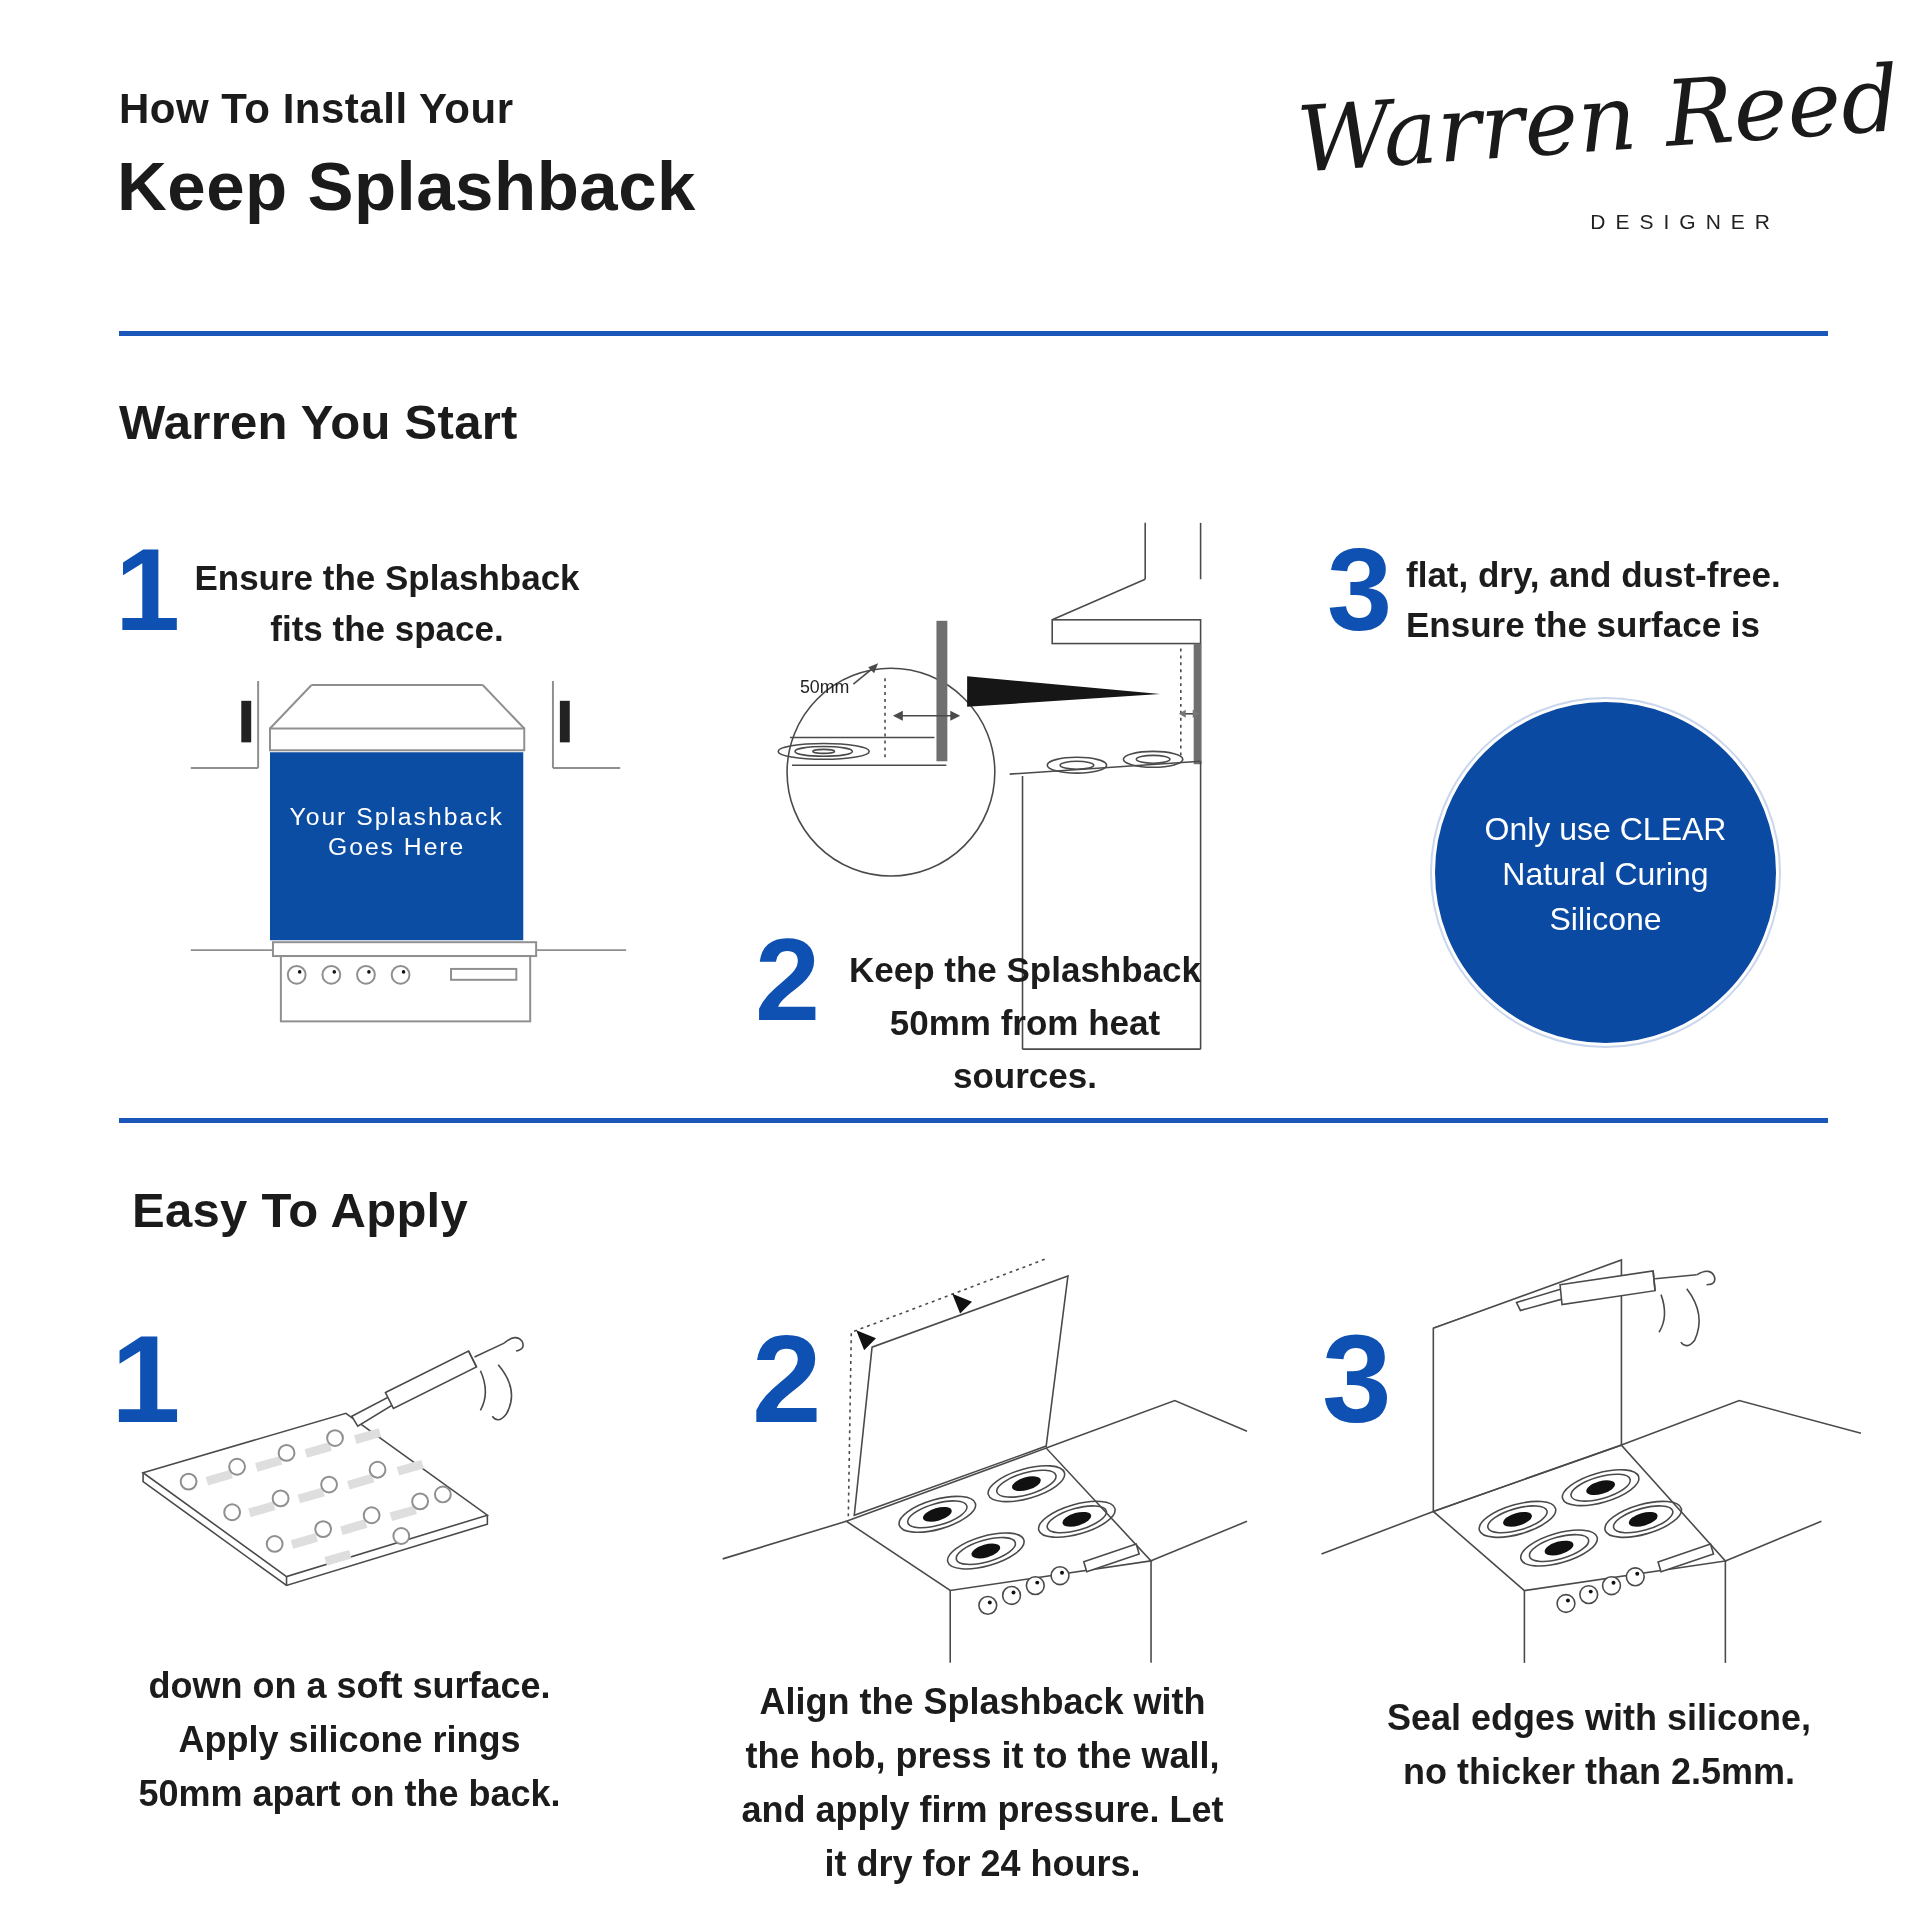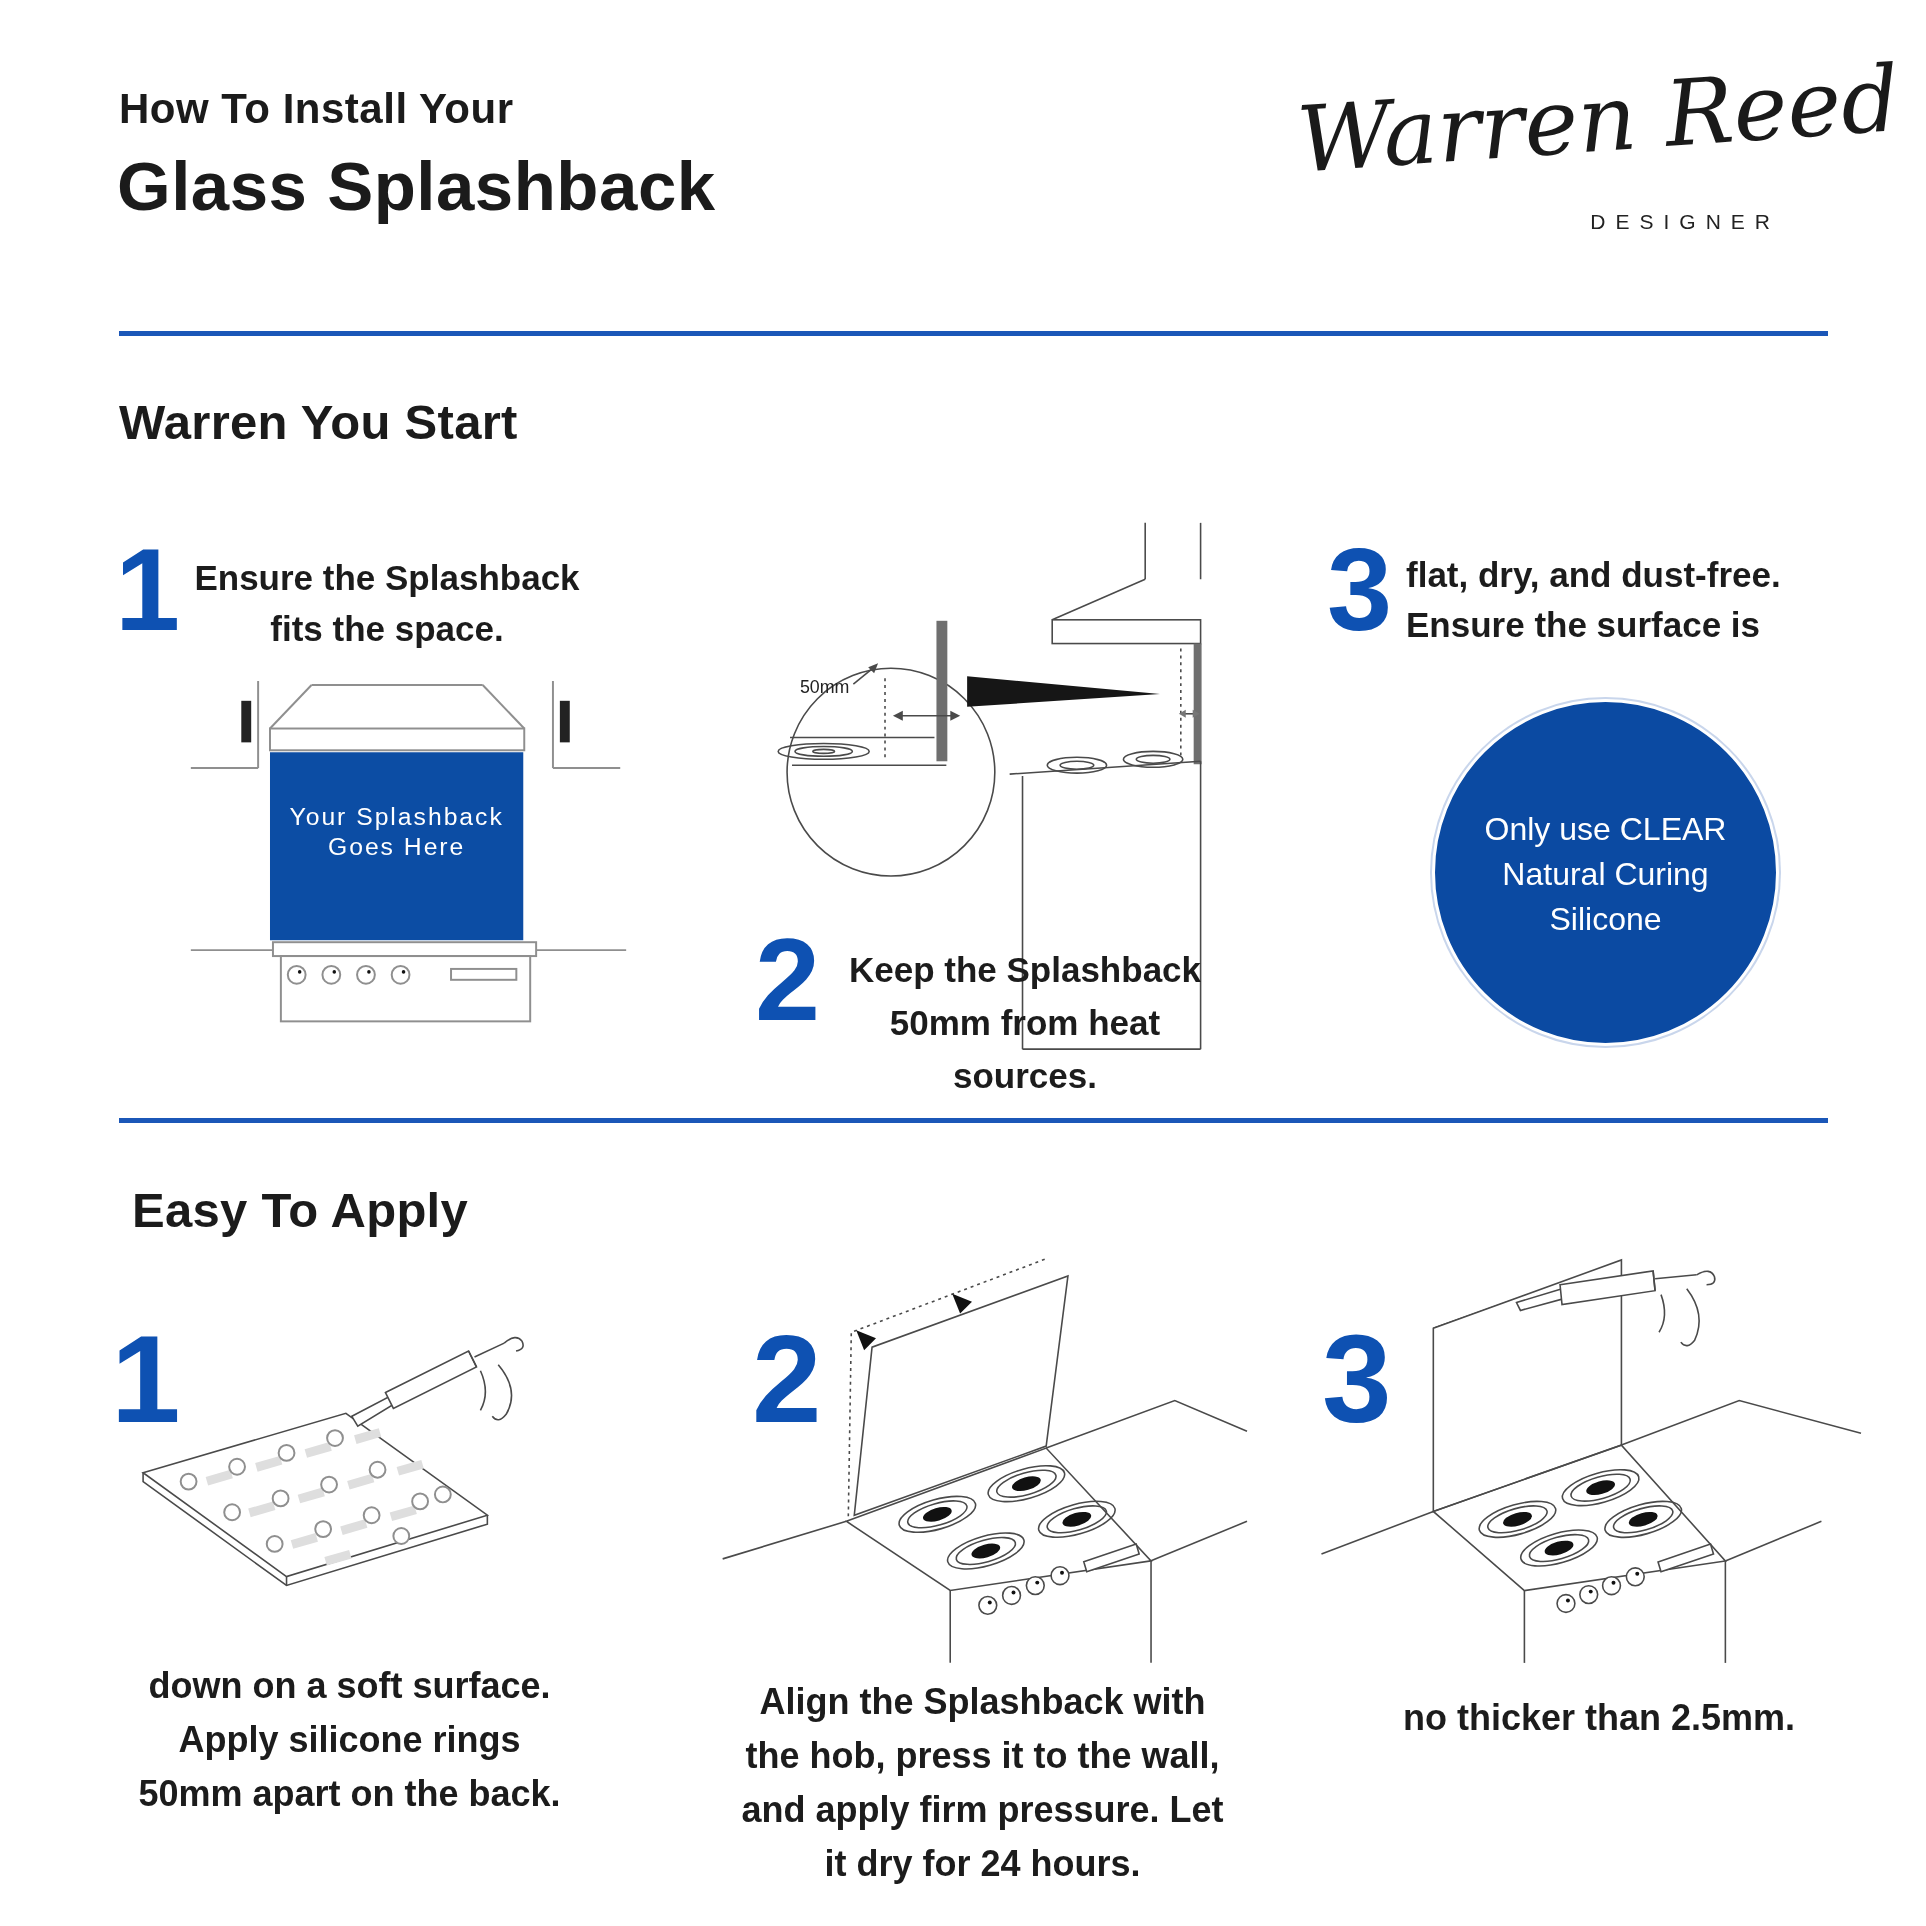--- a/index.html
+++ b/index.html
@@ -55,21 +55,21 @@
   .fill-w{fill:#ffffff;}
   .dash{stroke-dasharray:3 4;}
   .svg-label{font-family:"Liberation Sans",sans-serif;}
 </style>
 </head>
 <body>
 
 <div class="page">
 
   <div class="abs title-small">How To Install Your</div>
-  <div class="abs title-large">Glass Splashback</div>
+  <div class="abs title-large">Keep Splashback</div>
 
   <div class="abs logo">
     <div class="logo-script">Warren Reed</div>
     <div class="logo-sub">DESIGNER</div>
   </div>
 
   <div class="abs divider divider-1"></div>
 
   <div class="abs section-heading heading-before">Warren You Start</div>
 
@@ -337,17 +337,18 @@
     <div>Apply silicone rings</div>
     <div>50mm apart on the back.</div>
   </div>
   <div class="abs caption cap-2">
     <div>Align the Splashback with</div>
     <div>the hob, press it to the wall,</div>
     <div>and apply firm pressure. Let</div>
     <div>it dry for 24 hours.</div>
   </div>
   <div class="abs caption cap-3">
+    <div>Seal edges with silicone,</div>
     <div>no thicker than 2.5mm.</div>
   </div>
 
 </div>
 
 
 </body></html>

